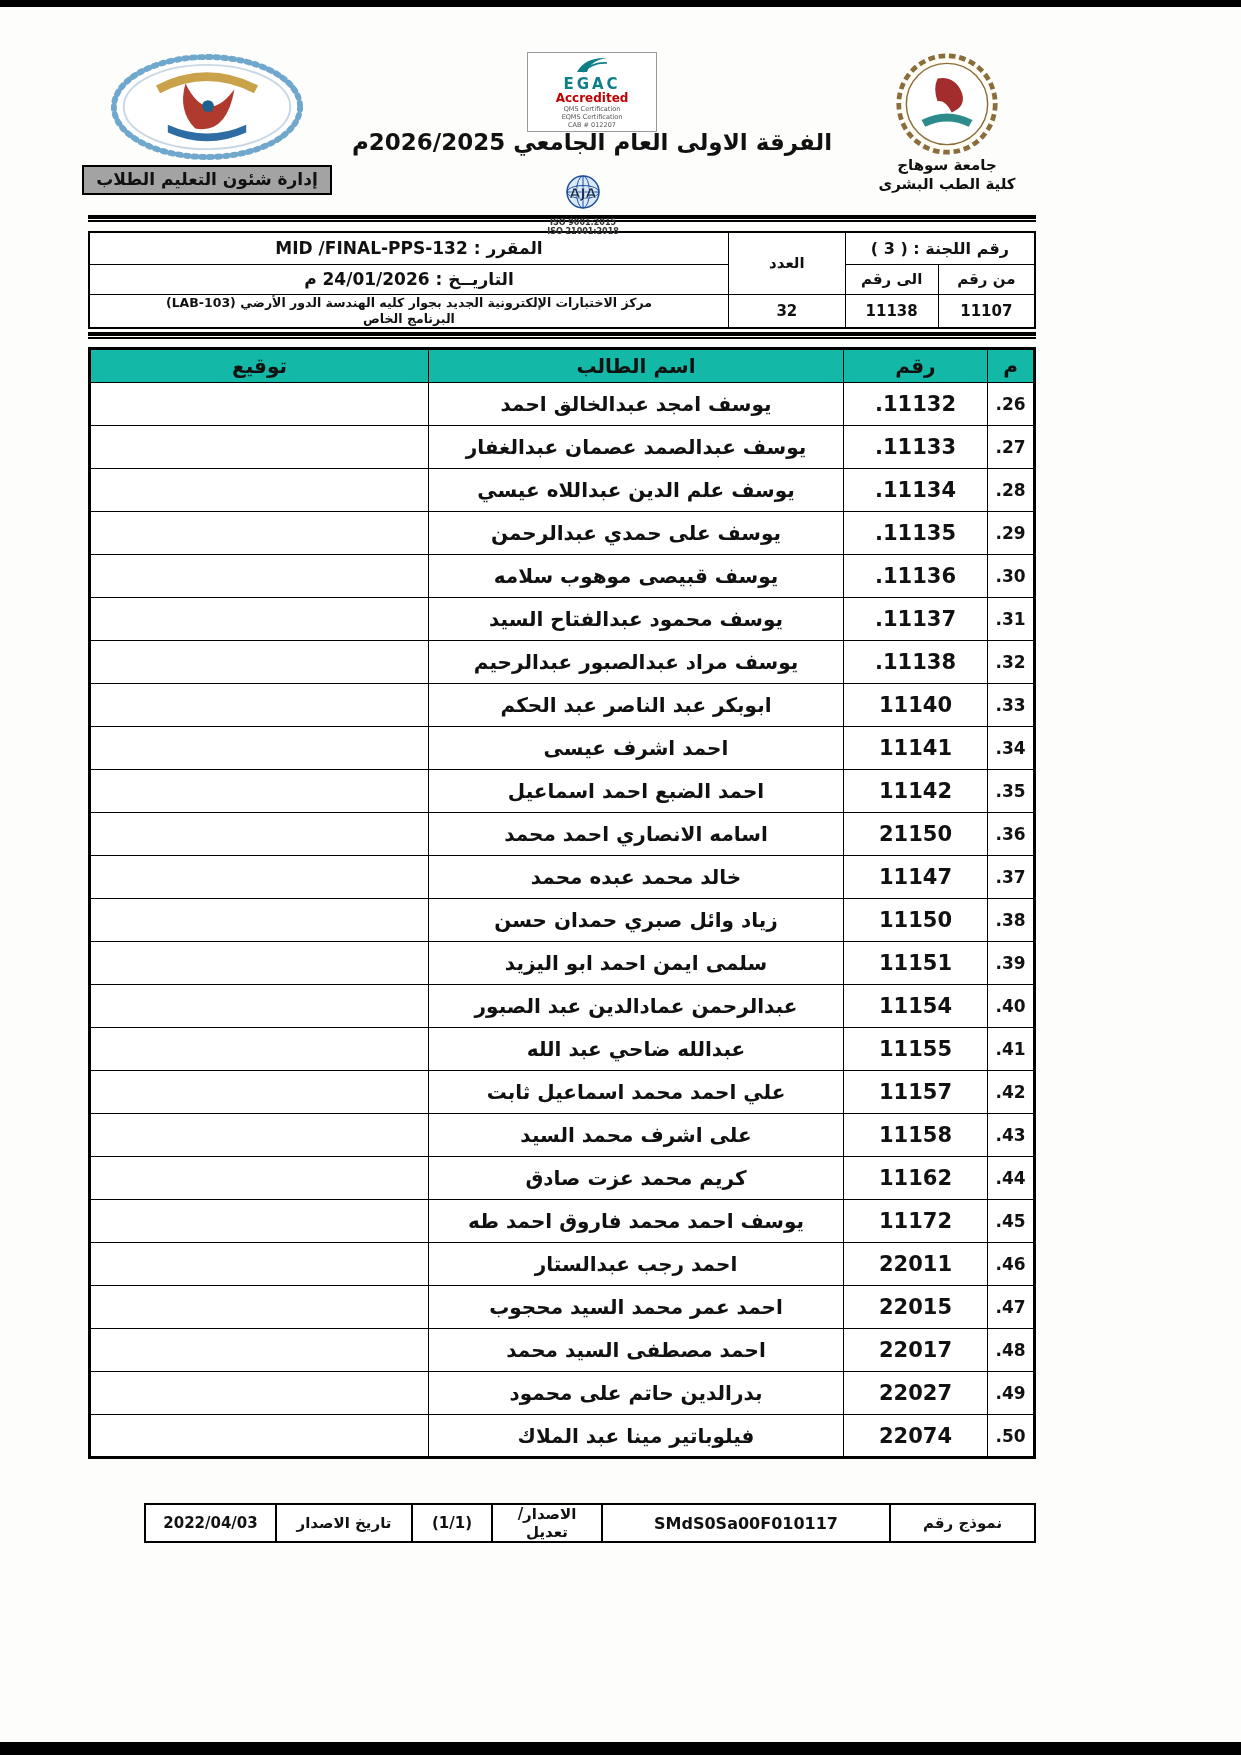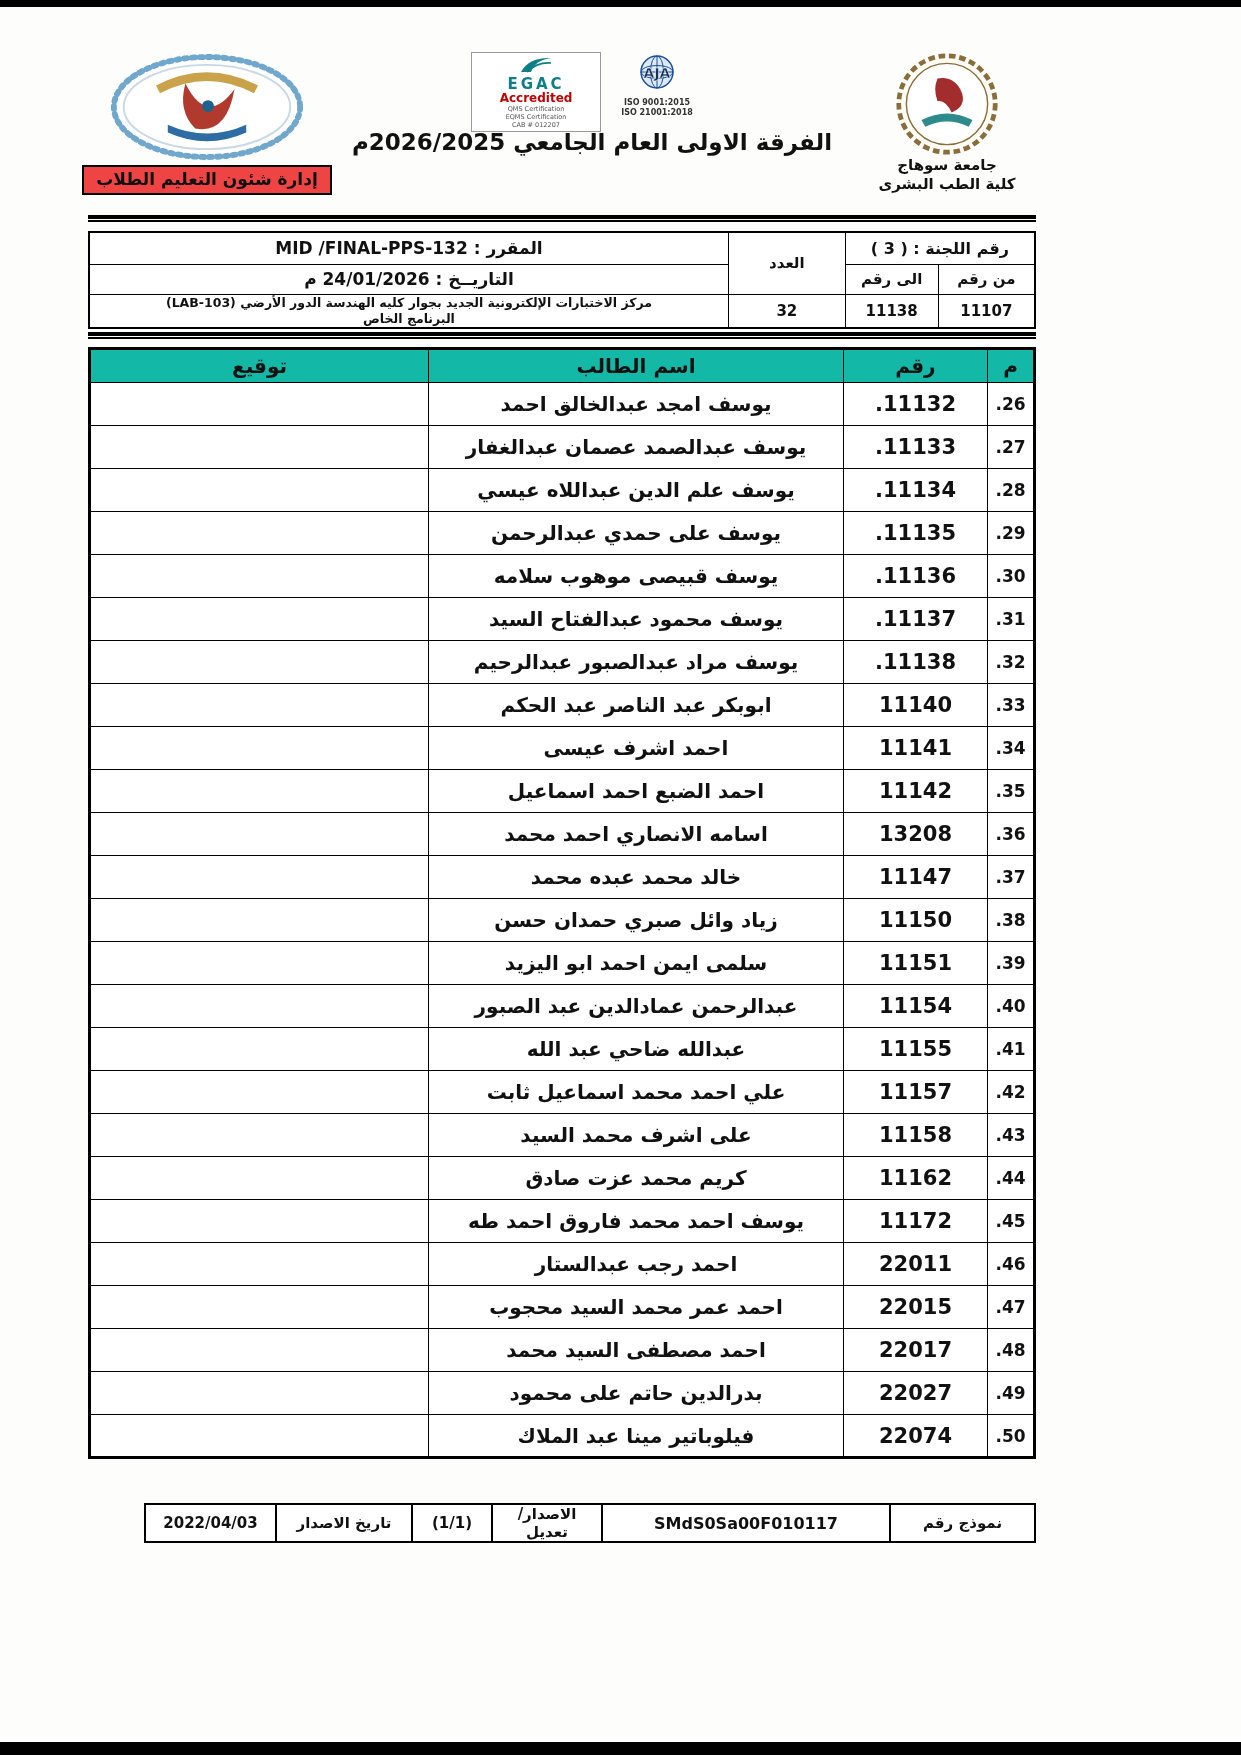--- a/index.html
+++ b/index.html
@@ -8,32 +8,32 @@
   .top-bar { position:absolute; top:0; left:0; width:100%; height:7px; background:#000; }
   .bottom-bar { position:absolute; bottom:0; left:0; width:100%; height:13px; background:#000; }
   .content { position:absolute; left:88px; top:44px; width:948px; direction:rtl; }
 
   
   .hdr { display:flex; margin-top:8px; height:160px; }
   .hdr-right { width:178px; display:flex; flex-direction:column; align-items:center; }
   .uni-logo { width:104px; height:104px; }
   .uni-name, .uni-faculty { font-size:15px; font-weight:700; line-height:1.25; }
   .hdr-center { flex:1; display:flex; flex-direction:column; align-items:center; }
-  .logos-row { display:flex; direction:ltr; align-items:flex-start; height:76px; }
+  .logos-row { display:flex; gap:40px; direction:ltr; align-items:flex-start; height:76px;flex-direction:column; }
   .egac-box { width:130px; border:1px solid #9a9a9a; padding:2px 4px 1px; text-align:center; background:#fff; }
   .egac-name { color:#0e7f86; font-weight:700; font-size:15px; letter-spacing:3px; display:block; line-height:1; }
   .egac-acc { color:#c00000; font-weight:700; font-size:12px; display:block; line-height:1.1; }
   .egac-small { color:#555; font-size:6.5px; line-height:1.25; }
   .aja-box { width:112px; text-align:center; }
   .aja-iso { color:#333; font-size:8px; font-weight:700; line-height:1.2; }
   .doc-title { font-size:26px; font-weight:700; margin-top:4px; }
   .doc-subtitle { font-size:23px; font-weight:700; margin-top:1px; }
   .hdr-left { width:238px; display:flex; flex-direction:column; align-items:center; }
   .fac-emblem { width:196px; height:110px; }
-  .admin-box { border:2px solid #000; font-size:17px; font-weight:700; padding:2px 12px 4px; margin-top:3px; white-space:nowrap; background:#ef4444; }
+  .admin-box { border:2px solid #000; font-size:17px; font-weight:700; padding:2px 12px 4px; margin-top:3px; white-space:nowrap; background:#a3a3a3; }
 
   .dbl-line { border-top:4px solid #000; border-bottom:2px solid #000; height:7px; margin-top:3px; }
 
   
   .info-table { width:100%; border-collapse:collapse; margin-top:9px; border:2.5px solid #000; background:#fff; }
   .info-table td { border:1.5px solid #000; text-align:center; vertical-align:middle; font-weight:700; padding:0 4px; }
   .r1 td { height:32px; }
   .r2 td { height:30px; }
   .r3 td { height:28px; }
   .i-committee { font-size:16px; }
@@ -228,21 +228,21 @@
     <td class="c-sign"></td>
   </tr>
           <tr>
     <td class="c-serial">35.</td>
     <td class="c-number">11142</td>
     <td class="c-name">احمد الضبع احمد اسماعيل</td>
     <td class="c-sign"></td>
   </tr>
           <tr>
     <td class="c-serial">36.</td>
-    <td class="c-number">13208</td>
+    <td class="c-number">21150</td>
     <td class="c-name">اسامه الانصاري احمد محمد</td>
     <td class="c-sign"></td>
   </tr>
           <tr>
     <td class="c-serial">37.</td>
     <td class="c-number">11147</td>
     <td class="c-name">خالد محمد عبده محمد</td>
     <td class="c-sign"></td>
   </tr>
           <tr>

